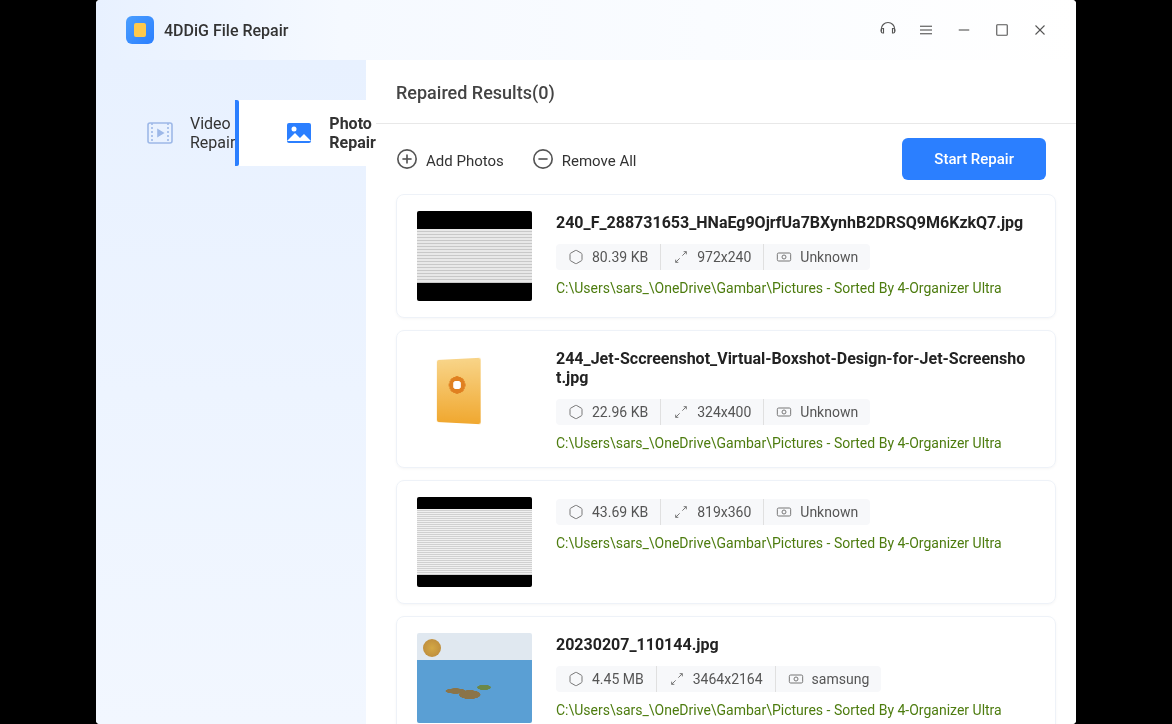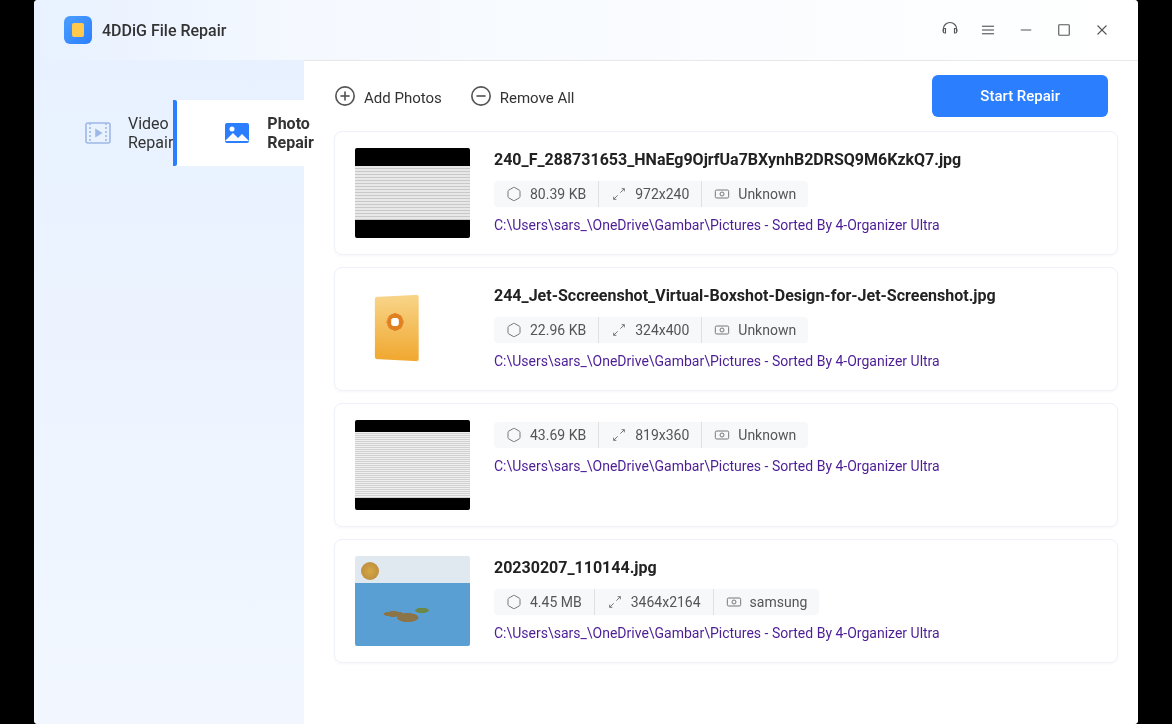--- a/index.html
+++ b/index.html
@@ -1,17 +1,17 @@
 <!DOCTYPE html>
 <html><head>
 <meta charset="utf-8">
 <style>
 * { margin: 0; padding: 0; box-sizing: border-box; font-family: -apple-system, BlinkMacSystemFont, "Segoe UI", Roboto, sans-serif; }
 body { background: #000; display: flex; justify-content: center; align-items: flex-start; }
-.app-window { width: 1104px; height: 724px; background: #fff; position: relative; display: flex; flex-direction: column; border-radius: 4px; overflow: hidden; }
+.app-window { width: 980px; height: 724px; background: #fff; position: relative; display: flex; flex-direction: column; border-radius: 4px; overflow: hidden; }
 .titlebar { height: 60px; display: flex; align-items: center; padding: 0 20px 0 30px; background: linear-gradient(to right, #e8f1ff 0%, #f5f9ff 25%, #ffffff 100%); }
 .titlebar-left { display: flex; align-items: center; gap: 10px; font-size: 16px; color: #333; font-weight: 500; }
 .app-icon { width: 28px; height: 28px; background: linear-gradient(135deg, #4a9eff, #2b7fff); border-radius: 6px; position: relative; display: flex; align-items: center; justify-content: center; }
 .app-icon::before { content: ""; width: 12px; height: 14px; background: #ffc94d; border-radius: 2px; position: relative; }
 .titlebar-right { margin-left: auto; display: flex; align-items: center; gap: 6px; }
 .titlebar-btn { width: 32px; height: 32px; display: flex; align-items: center; justify-content: center; color: #555; cursor: pointer; border-radius: 4px; }
 .titlebar-btn svg { width: 18px; height: 18px; stroke: #555; fill: none; stroke-width: 1.5; }
 .body-area { flex: 1; display: flex; overflow: hidden; }
 .sidebar { width: 270px; background: linear-gradient(to bottom, #e8f1ff 0%, #f2f7ff 100%); padding-top: 40px; display: flex; flex-direction: row; }
 .sidebar-item { height: 66px; display: flex; align-items: center; gap: 16px; padding: 0 0 0 50px; font-size: 16px; color: #333; cursor: pointer; position: relative; }
@@ -21,42 +21,42 @@
 .sidebar-icon.video { color: #9db8e8; }
 .sidebar-icon.photo { color: #2b7fff; }
 .main { flex: 1; display: flex; flex-direction: column; background: #fff; overflow: hidden; }
 .tabs { display: flex; padding: 0 30px; gap: 36px; border-bottom: 1px solid #e8e8e8; }
 .tab { padding: 22px 0 20px; font-size: 18px; color: #444; cursor: pointer; position: relative; font-weight: 500; }
 .tab.active { color: #2b7fff; font-weight: 700; }
 .tab.active::after { content: ""; position: absolute; left: 0; right: 0; bottom: -1px; height: 3px; background: #2b7fff; border-radius: 2px; }
 .toolbar { height: 70px; display: flex; align-items: center; padding: 0 30px; gap: 28px; }
 .toolbar-action { display: flex; align-items: flex-end; gap: 8px; font-size: 15px; color: #333; cursor: pointer; }
 .toolbar-action svg { width: 22px; height: 22px; stroke: #555; fill: none; stroke-width: 1.8; }
-.start-btn { margin-left: auto; background: #2b7fff; color: #fff; border: none; padding: 12px 48px; font-size: 15px; border-radius: 6px; cursor: pointer; font-weight: 500; }
+.start-btn { margin-left: auto; background: #2b7fff; color: #fff; border: none; padding: 12px 32px; font-size: 15px; border-radius: 6px; cursor: pointer; font-weight: 500; }
 .file-list { flex: 1; overflow-y: auto; padding: 0 20px 20px 30px; }
 .file-list::-webkit-scrollbar { width: 8px; }
 .file-list::-webkit-scrollbar-thumb { background: #c8d4e8; border-radius: 4px; }
 .file-card { background: #fff; border: 1px solid #eef2f8; border-radius: 8px; box-shadow: 0 1px 3px rgba(0,0,0,0.04); margin-bottom: 12px; padding: 16px 20px; display: flex; gap: 24px; align-items: flex-start; }
 .thumb { width: 115px; height: 90px; background: #000; border-radius: 2px; flex-shrink: 0; display: flex; align-items: center; justify-content: center; overflow: hidden; position: relative; }
 .thumb.stripes::after { content: ""; position: absolute; top: 18px; bottom: 18px; left: 0; right: 0; background: repeating-linear-gradient(0deg, #c8c8c8 0px, #c8c8c8 1px, #e8e8e8 1px, #e8e8e8 3px); }
 .thumb.stripes-wide::after { content: ""; position: absolute; top: 12px; bottom: 12px; left: 0; right: 0; background: repeating-linear-gradient(0deg, #d0d0d0 0px, #d0d0d0 1px, #f0f0f0 1px, #f0f0f0 2px); }
 .thumb.box { background: #fff; }
 .thumb.box::before { content: ""; position: absolute; width: 46px; height: 64px; top: 12px; left: 18px; background: linear-gradient(to bottom, #f8d488, #f0a830); transform: perspective(200px) rotateY(-18deg); border-radius: 2px; }
 .thumb.box::after { content: ""; position: absolute; width: 20px; height: 20px; top: 28px; left: 30px; background: radial-gradient(circle, #fff 30%, #e08020 32%, #e08020 60%, transparent 62%); border-radius: 50%; transform: perspective(200px) rotateY(-18deg); }
 .thumb.card { background: linear-gradient(to bottom, #e0e8f0 0%, #e0e8f0 30%, #5a9fd4 30%, #5a9fd4 100%); position: relative; }
 .thumb.card::after { content: ""; position: absolute; top: 40px; left: 10px; right: 10px; height: 36px; background: radial-gradient(ellipse at 30% 50%, #8b7448 0%, #8b7448 10%, transparent 11%), radial-gradient(ellipse at 60% 40%, #6b8848 0%, #6b8848 8%, transparent 9%), radial-gradient(ellipse at 45% 60%, #8b7448 0%, #8b7448 14%, transparent 15%); }
 .thumb.card::before { content: ""; position: absolute; top: 6px; left: 6px; width: 18px; height: 18px; background: radial-gradient(circle, #d4a844, #b8863c); border-radius: 50%; }
 .file-info { flex: 1; padding-top: 2px; }
 .file-name { font-size: 16px; font-weight: 700; color: #222; margin-bottom: 12px; word-break: break-all; }
 .file-meta { display: flex; align-items: flex-end; gap: 0; margin-bottom: 10px; }
 .meta-item { display: flex; align-items: center; gap: 8px; font-size: 14px; color: #555; padding: 5px 12px; }
 .meta-item.bordered { border-right: 1px solid #e0e0e0; }
 .meta-item svg { width: 16px; height: 16px; stroke: #777; fill: none; stroke-width: 1.5; }
 .meta-set { display: inline-flex; align-items: center; background: #f7f8fa; border-radius: 4px; }
-.file-path { font-size: 14px; color: #4c1d95; }
+.file-path { font-size: 14px; color: #4d7c0f; }
 </style>
 </head>
 <body>
 
 <div class="app-window">
 
   <div class="titlebar">
     <div class="titlebar-left">
       <span class="app-icon"></span>
       <span>4DDiG File Repair</span>
@@ -116,20 +116,21 @@
               <path d="M2 20 L10 12 L15 17 L19 13 L26 20 Z" fill="#fff"></path>
             </svg>
         </span>
         <span>Photo Repair</span>
       </div>
     </div>
 
     <div class="main">
 
       <div class="tabs">
+        <div class="tab">Repaired Results(0)</div>
       </div>
 
       <div class="toolbar">
         <div class="toolbar-action">
           <svg viewBox="0 0 24 24">
               <circle cx="12" cy="12" r="10"></circle>
               <line x1="12" y1="7" x2="12" y2="17"></line>
               <line x1="7" y1="12" x2="17" y2="12"></line>
             </svg>
           <span>Add Photos</span>

